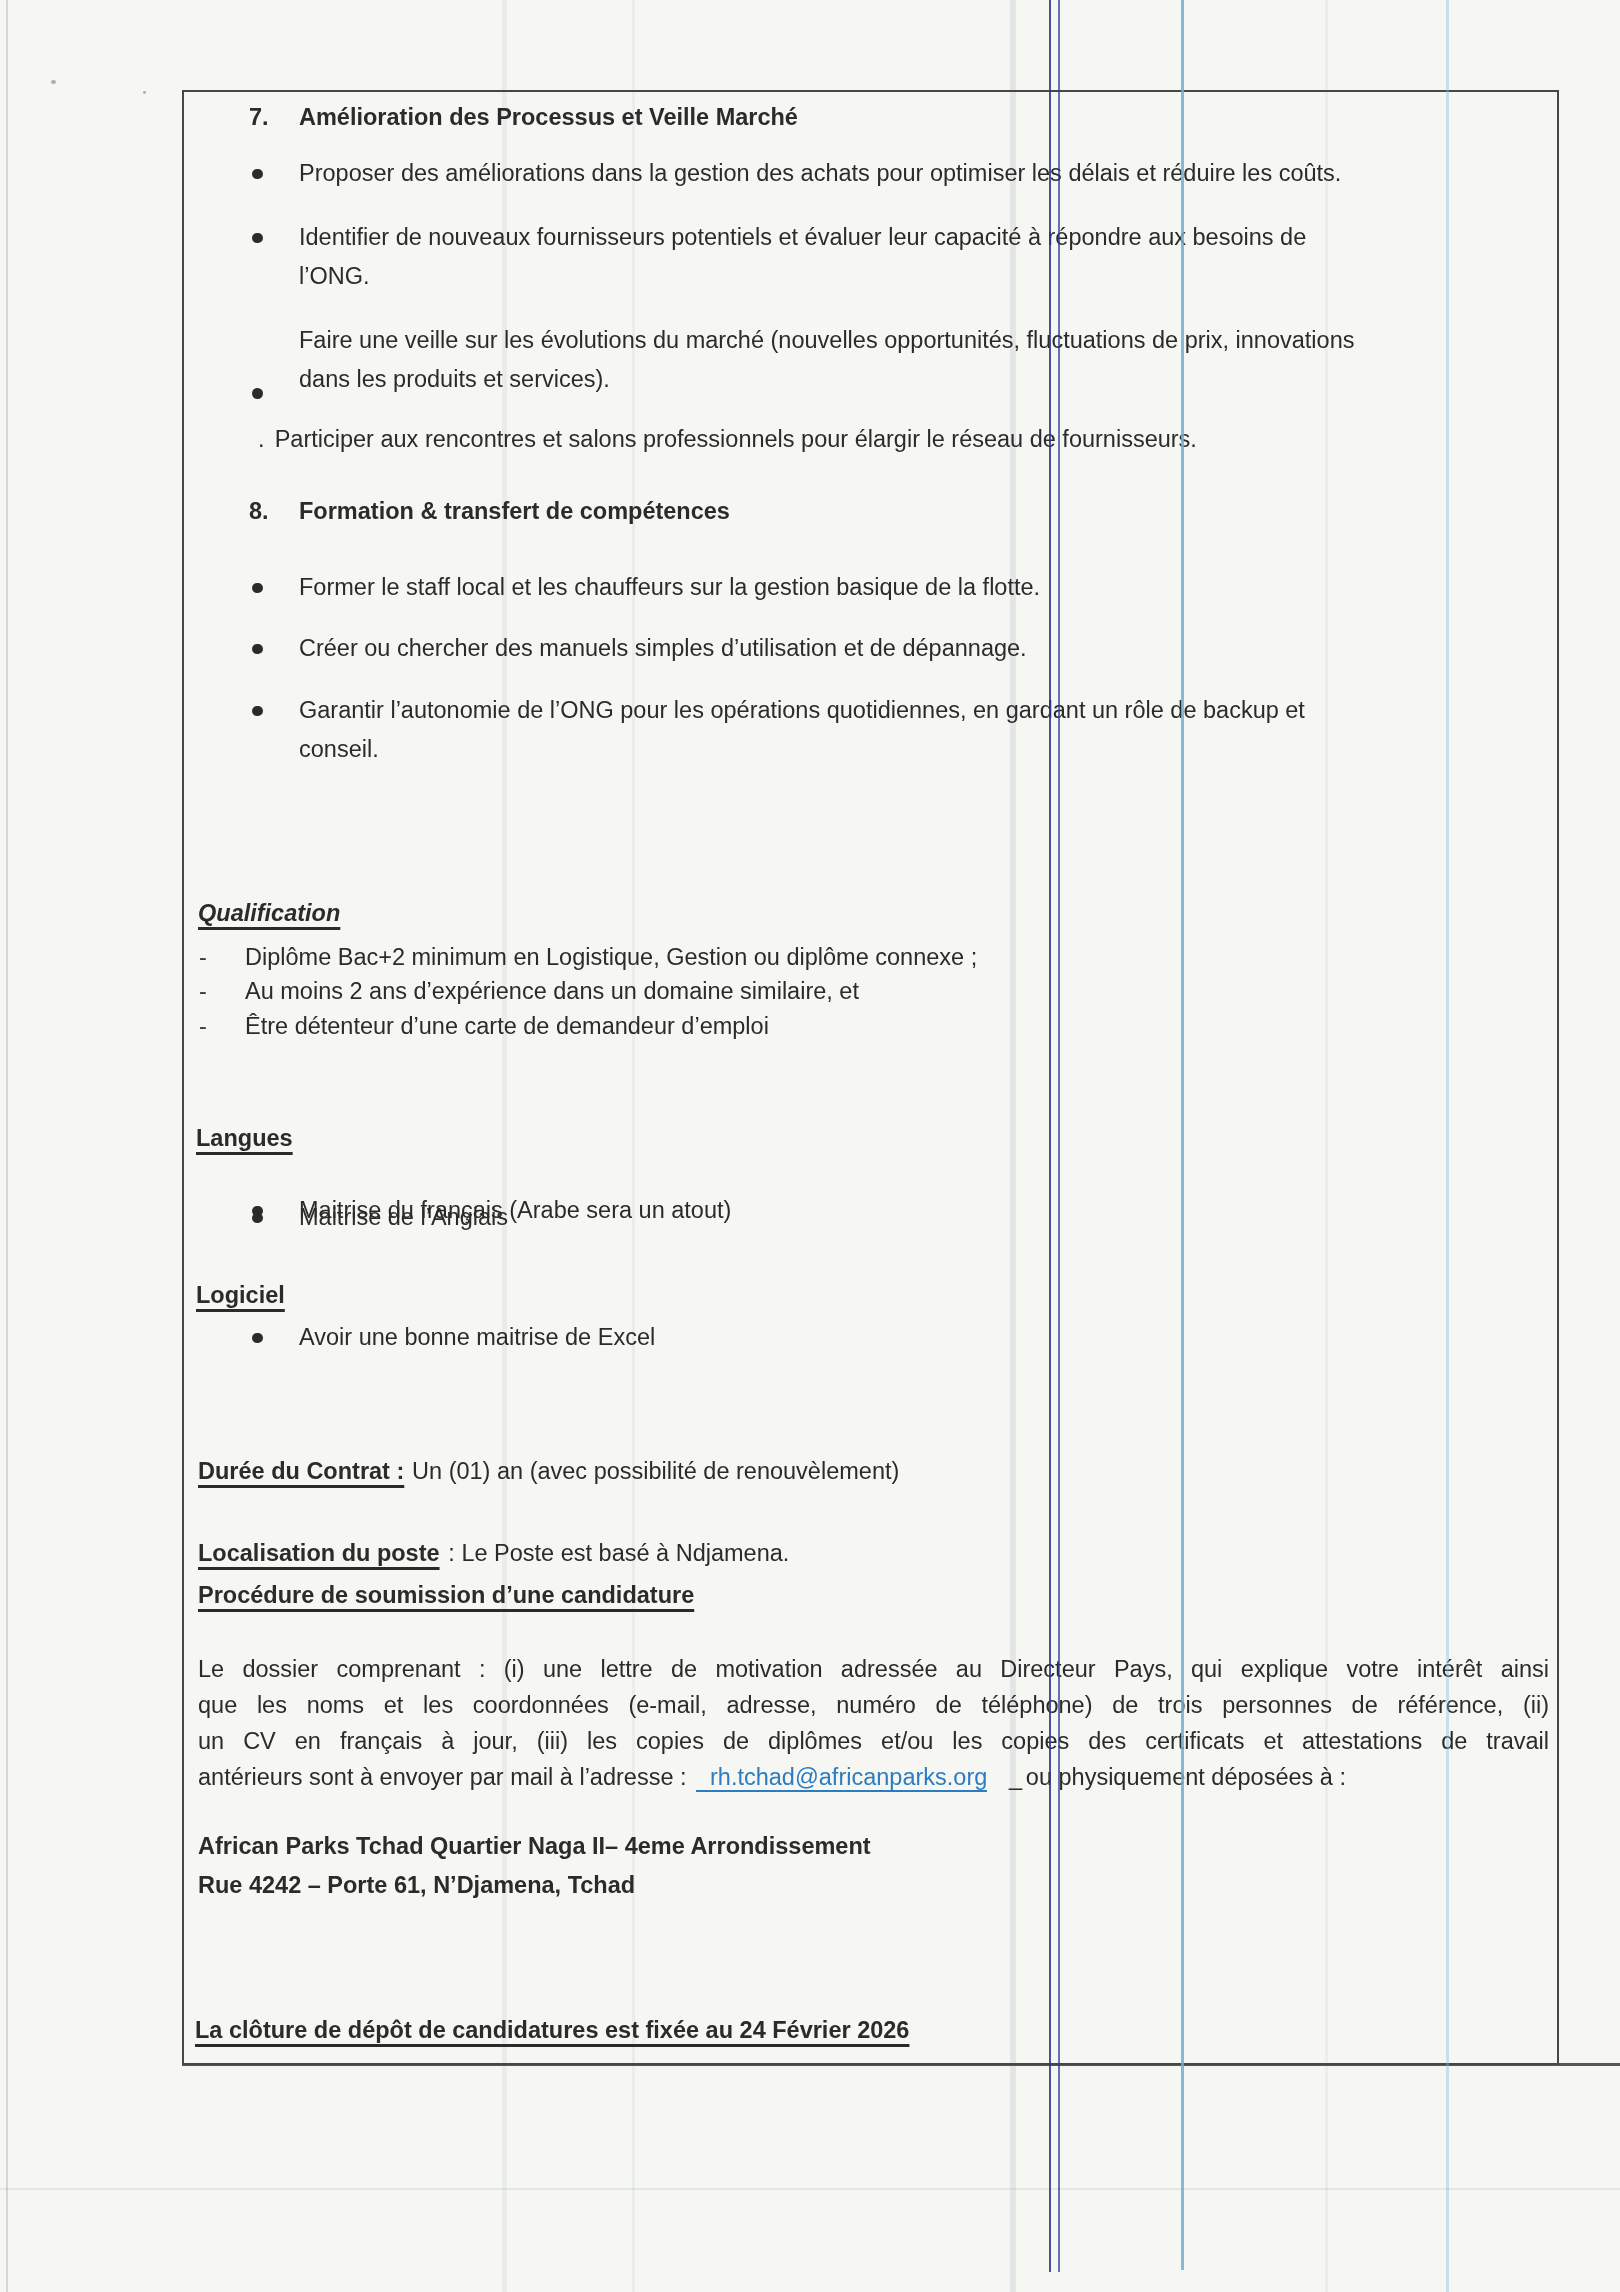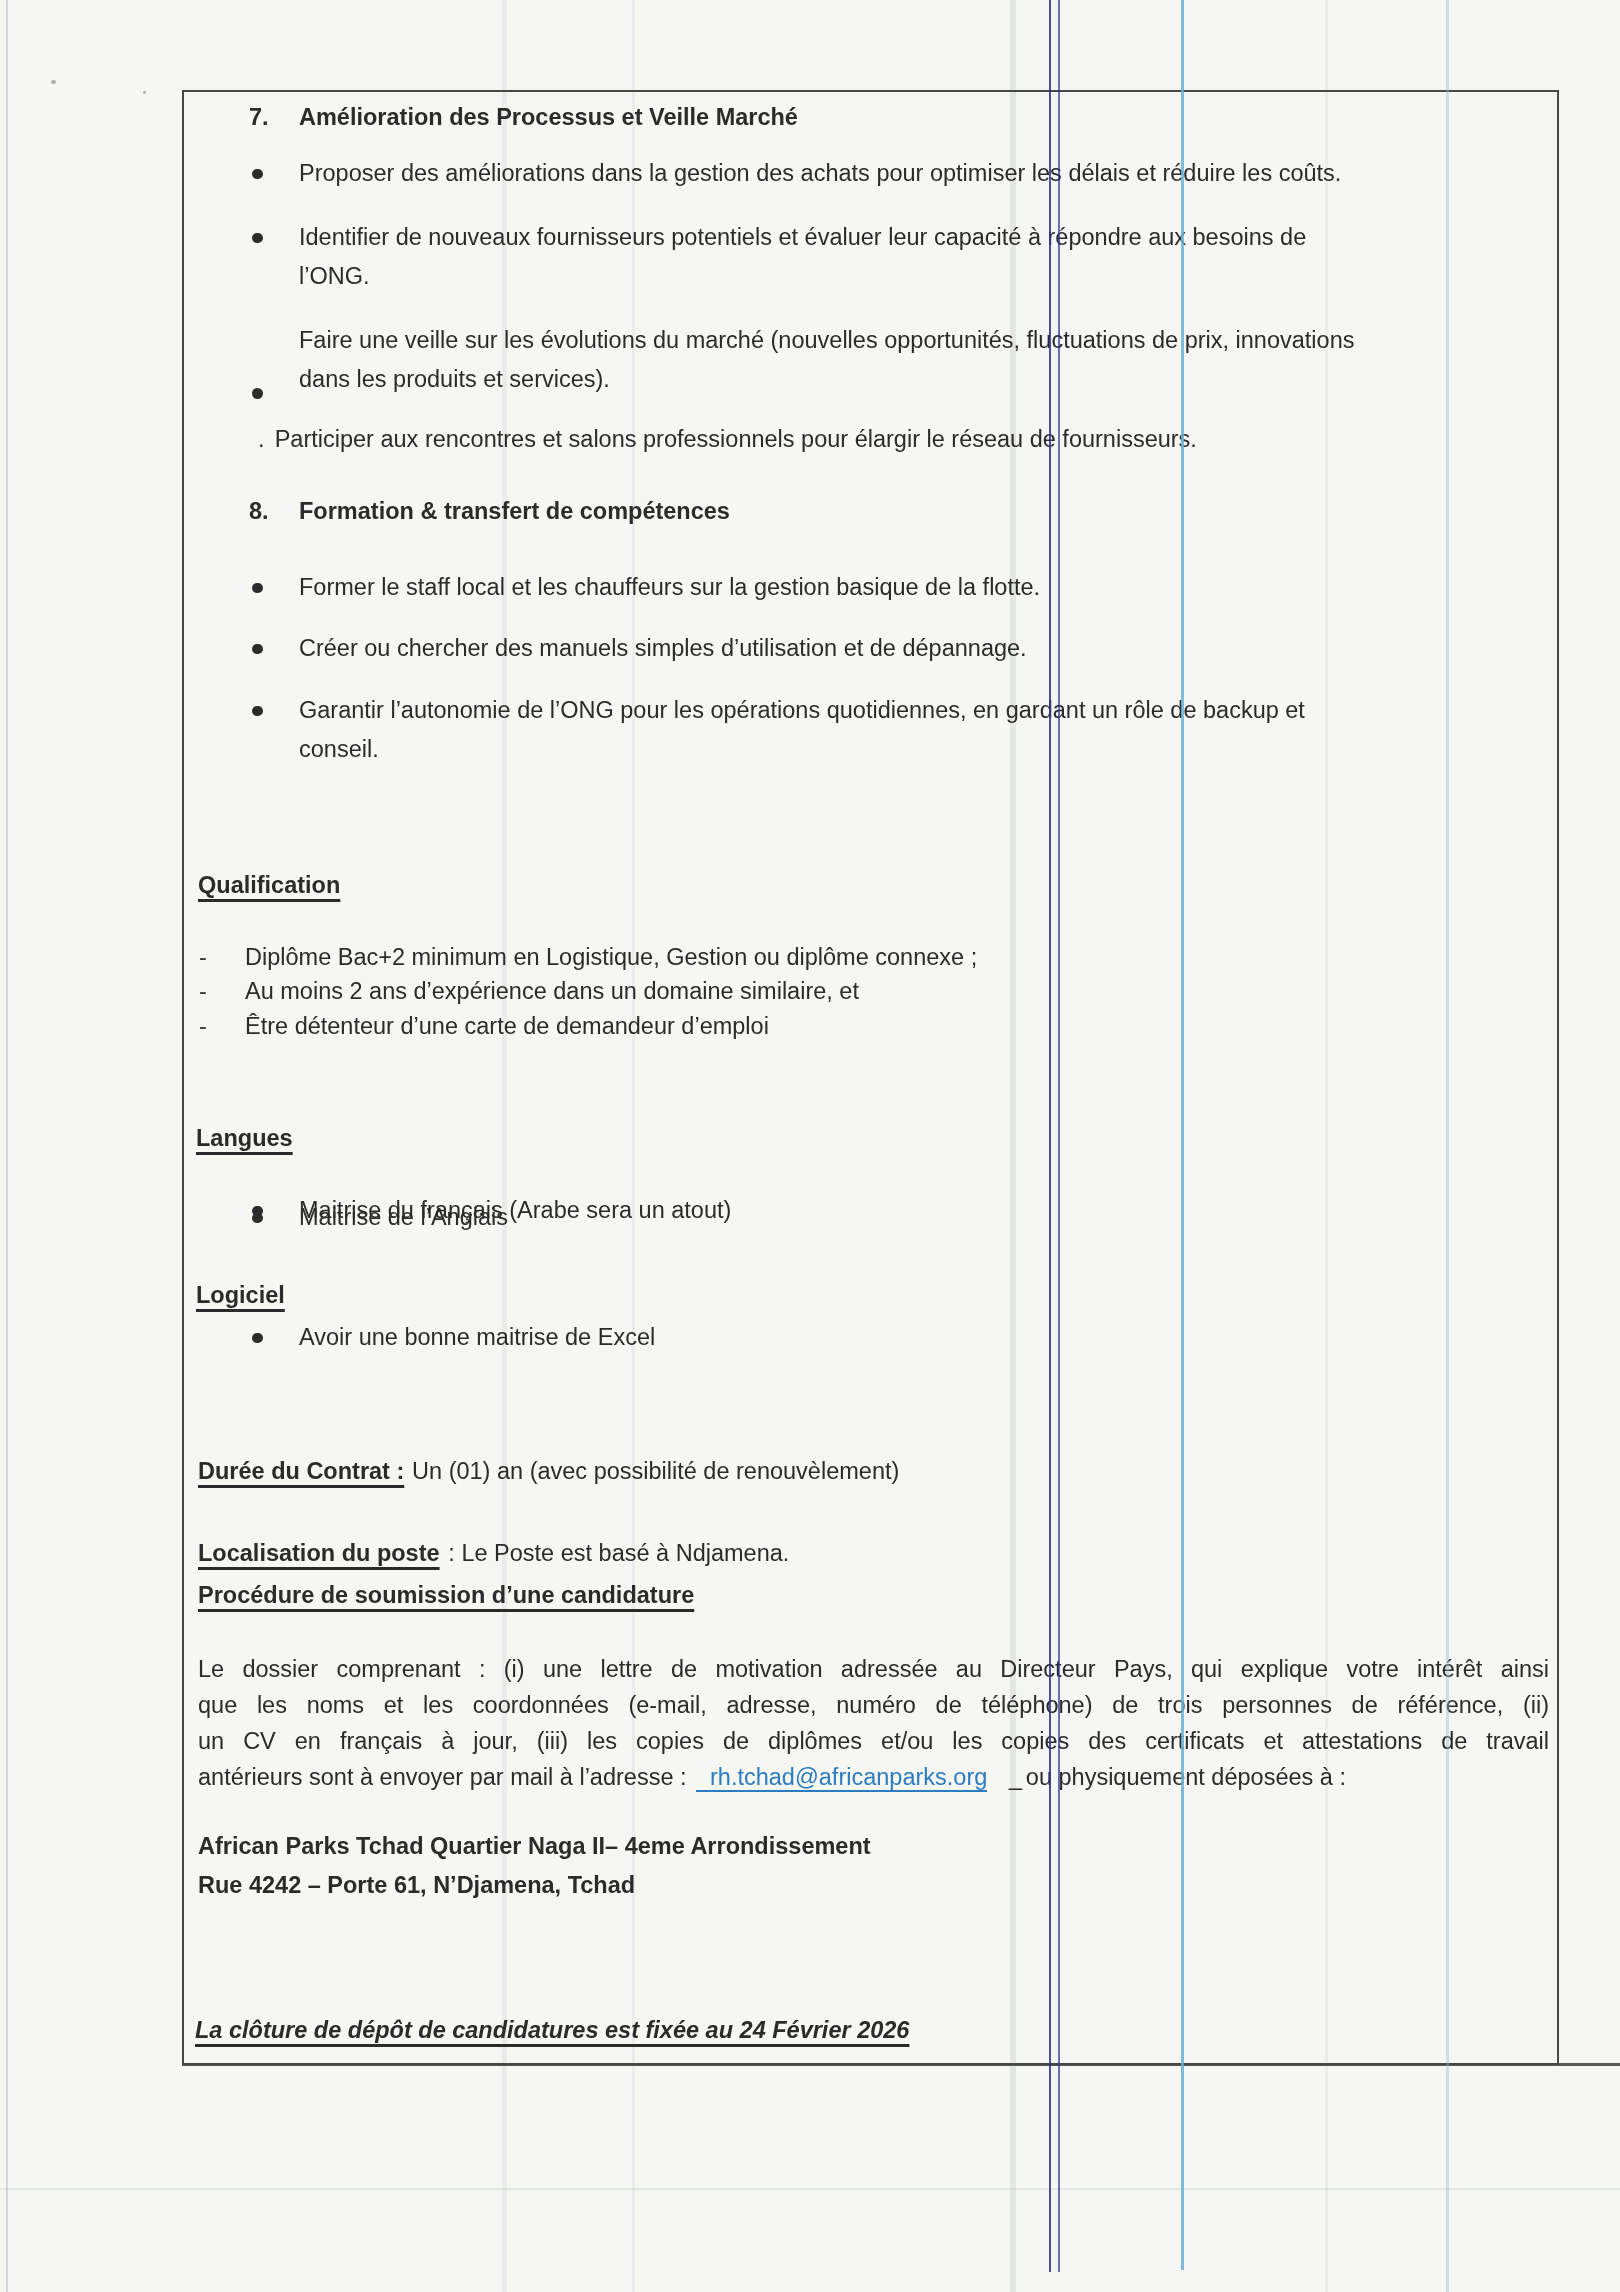--- a/index.html
+++ b/index.html
@@ -56,21 +56,21 @@
   .bdot::before{
     content:"";display:block;width:10.8px;height:10.8px;border-radius:50%;
     background:#2b2b2b;margin-top:14.7px;margin-left:2px;
   }
   .btxt{flex:1 1 auto;}
   .bline{display:block;}
   .dash{flex:none;width:46px;color:#3a3a3a;}
   .dot-marker{flex:none;width:16.7px;}
   .shead{font-weight:bold;}
   .ul{text-decoration:underline;text-decoration-thickness:2.5px;text-underline-offset:5.9px;}
-  .ul-thick{text-decoration:underline;text-decoration-thickness:2.9px;text-underline-offset:5.9px;font-style:italic;}
+  .ul-thick{text-decoration:underline;text-decoration-thickness:2.9px;text-underline-offset:5.9px;}
   .bold{font-weight:bold;}
   .para{width:1351px;line-height:36px;}
   .jline{display:block;text-align:justify;text-align-last:justify;}
   .lline{display:block;text-align:left;}
   .email-link{
     color:#2b7cc0;text-decoration:none;border-bottom:2.5px solid #2b7cc0;
     padding-left:13.7px;margin-left:9.8px;
   }
   .stray{margin-left:21.6px;margin-right:3.9px;}
 </style>
@@ -149,21 +149,21 @@
   </div>
 
   <div class="blk row" style="left:250px;top:691px;width:1284px;">
     <span class="bdot"></span>
     <span class="btxt">
       <span class="bline">Garantir l’autonomie de l’ONG pour les opérations quotidiennes, en gardant un rôle de backup et</span>
       <span class="bline">conseil.</span>
     </span>
   </div>
 
-  <div class="blk" style="left:198px;top:866px;">
+  <div class="blk" style="left:198px;top:894px;font-style:italic;">
     <span class="shead ul">Qualification</span>
   </div>
 
   <div class="blk row" style="left:199px;top:940px;line-height:35px;width:1343px;">
     <span class="dash">-</span>
     <span class="btxt">Diplôme Bac+2 minimum en Logistique, Gestion ou diplôme connexe ;</span>
   </div>
   <div class="blk row" style="left:199px;top:974px;line-height:35px;width:1343px;">
     <span class="dash">-</span>
     <span class="btxt">Au moins 2 ans d’expérience dans un domaine similaire, et</span>

